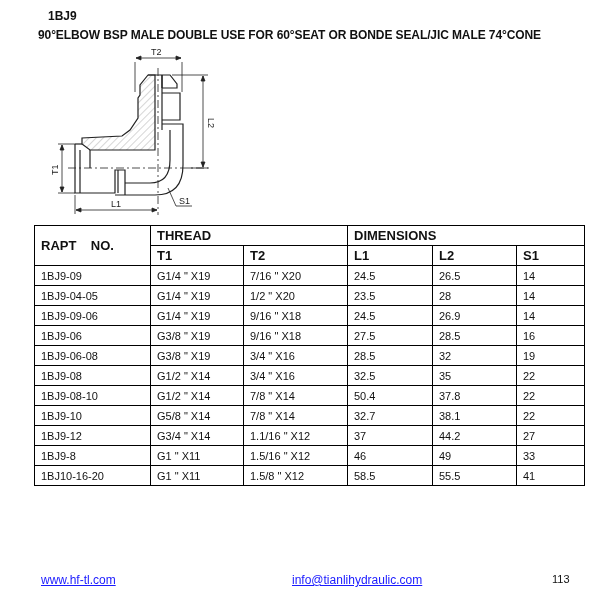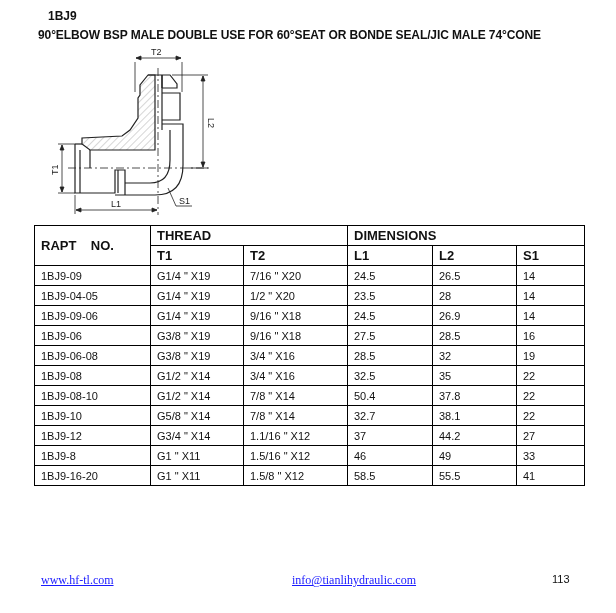--- a/index.html
+++ b/index.html
@@ -4,21 +4,21 @@
 <style>
   html, body { margin:0; padding:0; background:#ffffff; }
   body { width:616px; height:613px; position:relative; overflow:hidden; font-family:"Liberation Sans", sans-serif; color:#111; }
   .code { position:absolute; left:48px; top:9px; font-size:12px; font-weight:bold; }
   .title { position:absolute; left:38px; top:28px; font-size:12px; font-weight:bold; letter-spacing:-0.1px; white-space:nowrap; }
   .drawing { position:absolute; left:0; top:0; }
   table.spec { position:absolute; left:34px; top:225px; border-collapse:collapse; font-size:11px; }
   table.spec td, table.spec th { border:1px solid #000; padding:0 0 0 6px; height:19px; text-align:left; vertical-align:middle; white-space:nowrap; }
   table.spec th { font-weight:bold; font-size:13px;margin-top:12px; }
   .c0 { width:109px; } .c1 { width:86px; } .c2 { width:97px; } .c3 { width:78px; } .c4 { width:77px; } .c5 { width:61px; }
-  .footer { position:absolute; top:573px; font-family:Liberation Serif, serif; font-size:12px; }
+  .footer { position:absolute; top:573px; font-family:Liberation Sans, sans-serif; font-size:12px; }
   .footer a { color:#1a1aff; text-decoration:underline; }
   .f-web { left:41px; }
   .f-mail { left:292px; }
   .f-page { left:552px; font-family:Liberation Sans, sans-serif; font-size:11px; color:#111; }
 </style>
 </head>
 <body>
 
 <div class="code">1BJ9</div>
 <div class="title">90°ELBOW BSP MALE DOUBLE USE FOR 60°SEAT OR BONDE SEAL/JIC MALE 74°CONE</div>
@@ -176,21 +176,21 @@
       </tr>
   <tr>
         <td>1BJ9-8</td>
         <td>G1 " X11</td>
         <td>1.5/16 " X12</td>
         <td>46</td>
         <td>49</td>
         <td>33</td>
       </tr>
   <tr>
-        <td>1BJ9-16-20</td>
+        <td>1BJ10-16-20</td>
         <td>G1 " X11</td>
         <td>1.5/8 " X12</td>
         <td>58.5</td>
         <td>55.5</td>
         <td>41</td>
       </tr>
 </tbody>
   </table>
 
 <div class="footer f-web"><a>www.hf-tl.com</a></div>

